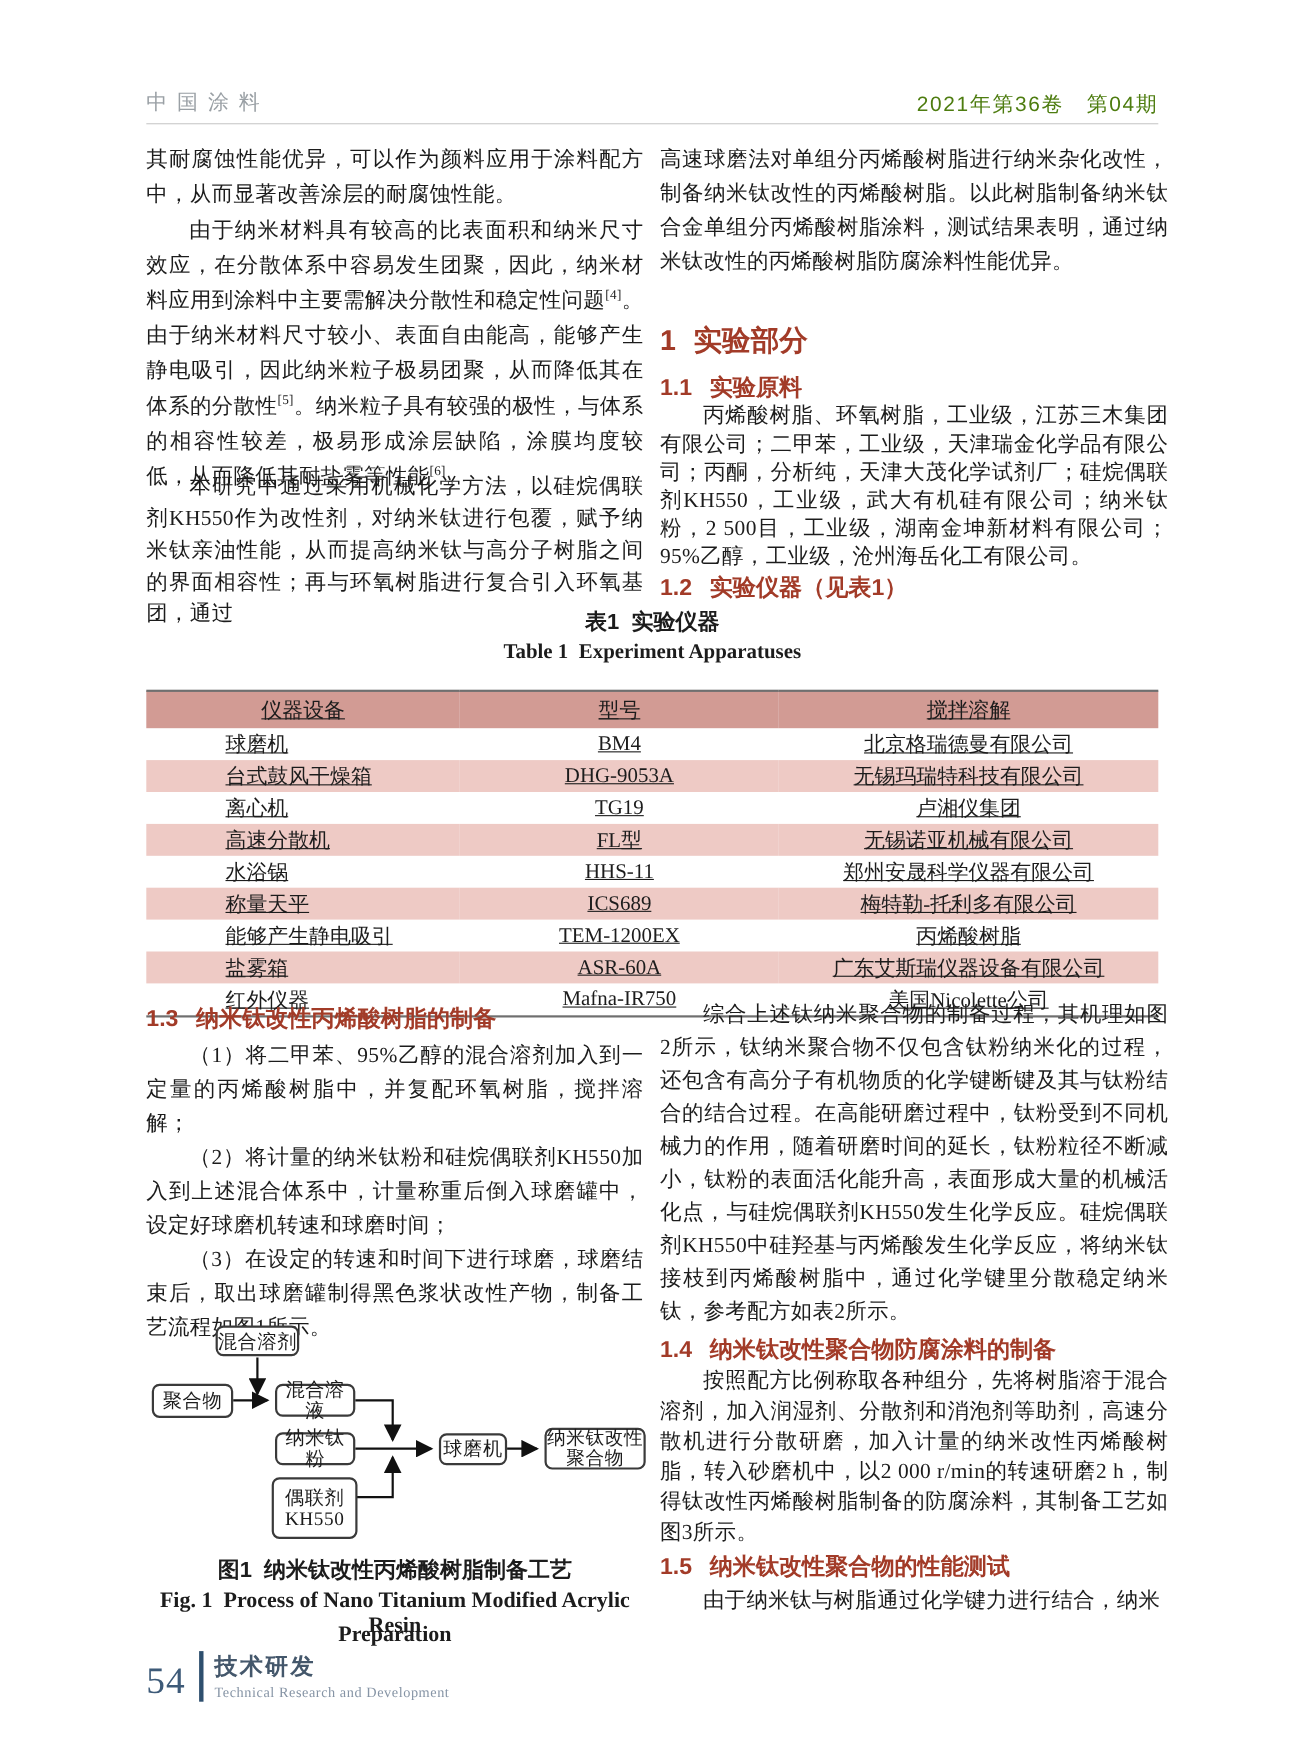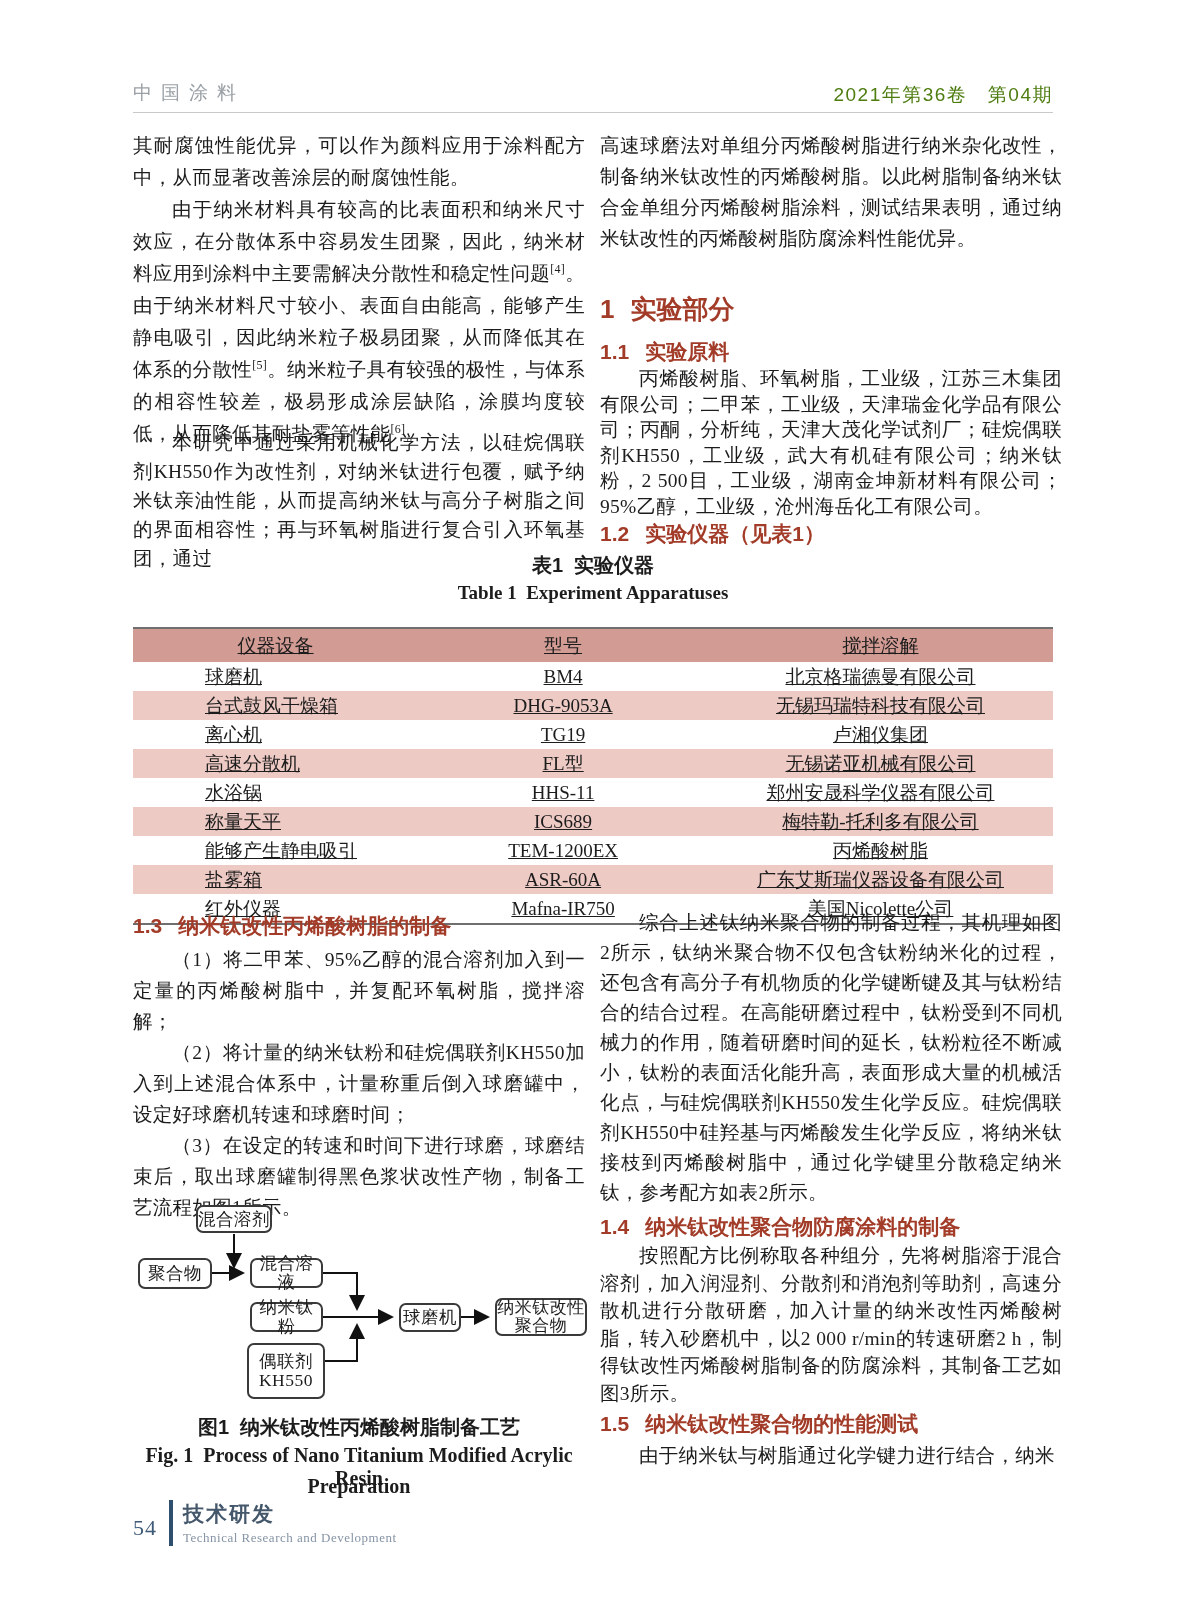--- a/index.html
+++ b/index.html
@@ -80,21 +80,21 @@
   .fig-cap-en{
     position:absolute; left:123px; top:1444px; width:472px; text-align:center;
     font-weight:bold; font-size:20px; white-space:pre-wrap;
   }
   .fig-cap-en2{top:1475px;}
   
   .footer{
     position:absolute; left:133px; top:1500px;
     display:flex; align-items:center;
   }
-  .page-num{font-size:22px; color:#3d5a78; letter-spacing:1px; margin-top:10px;}
+  .page-num{font-size:34px; color:#3d5a78; letter-spacing:1px; margin-top:10px;}
   .footer-bar{width:4px; height:46px; background:#2e4f6e; margin:0 10px 0 12px;}
   .footer-cn{
     font-family:"Liberation Sans", sans-serif; font-weight:bold;
     font-size:21px; color:#44576b; letter-spacing:2px;
   }
   .footer-en{font-size:13px; color:#8694a5; margin-top:2px; letter-spacing:0.5px;}
 </style>
 </head>
 <body>
 

